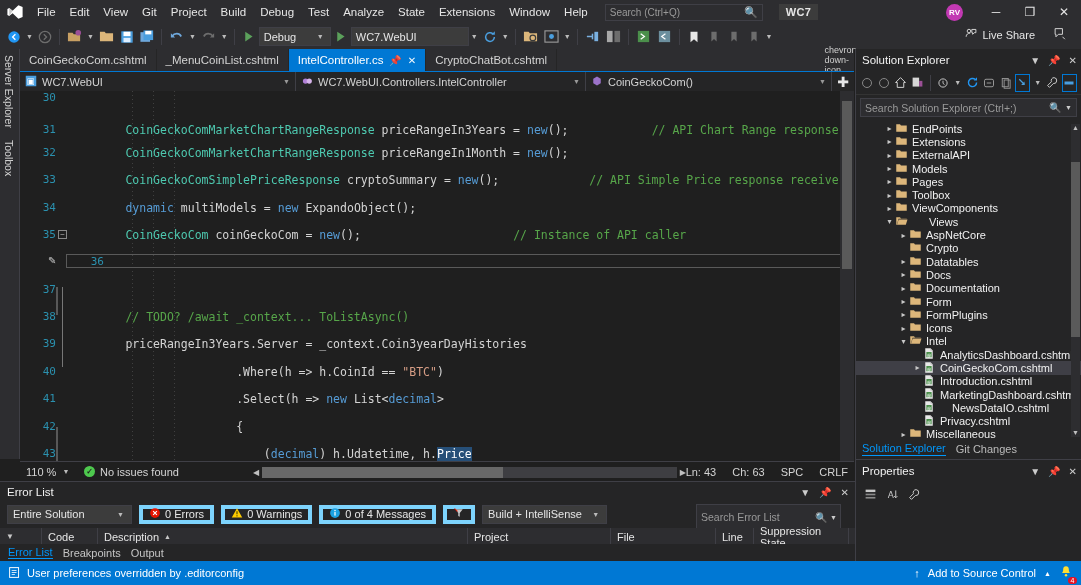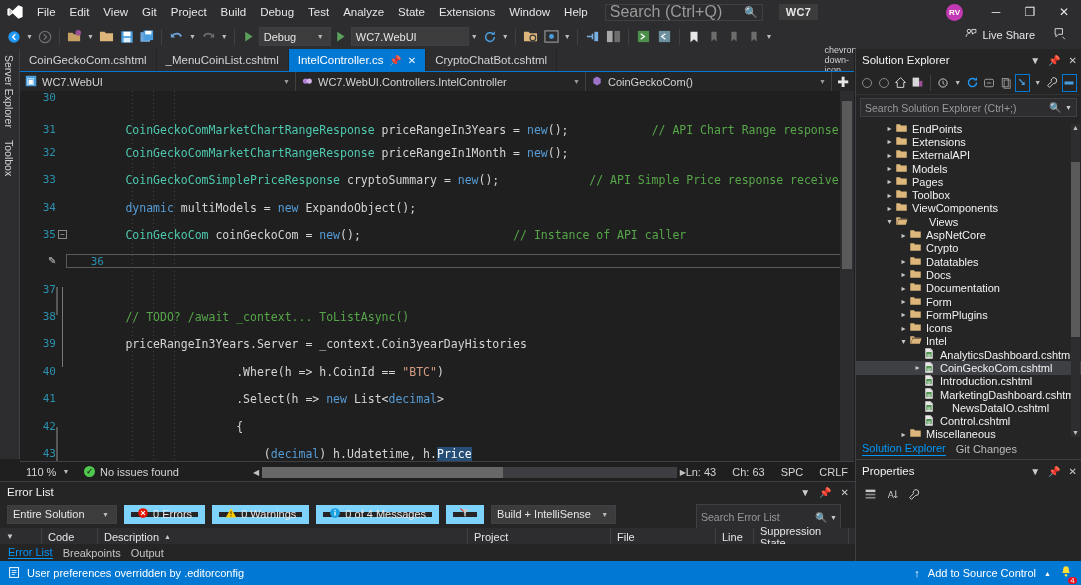--- a/index.html
+++ b/index.html
@@ -22,21 +22,21 @@
   .menu { display: flex; align-items: center; height: 24px; }
   .menu-item {
     padding: 0 7px; height: 24px; line-height: 24px; font-size: 11.5px;
     color: #e6e6e6; cursor: default; white-space: nowrap;
   }
   .search-box {
     width: 158px; height: 17px; background: #2d2d30; border: 1px solid #3f3f46;
     margin-left: 10px; display: flex; align-items: center; padding: 0 4px;
     position: relative;
   }
-  .search-box span.ph { color: #999; font-size: 16px; }
+  .search-box span.ph { color: #999; font-size: 10px; }
   .search-box .mag { position: absolute; right: 4px; top: 1px; color: #ccc; font-size: 11px; }
   .wc7-chip {
     margin-left: 16px; background: #3c3c3c; padding: 2px 7px; font-size: 11px;
     color: #e6e6e6; font-weight: bold; letter-spacing: .3px;
   }
   .titlebar-right {
     position: absolute; right: 0; top: 0; height: 24px; display: flex; align-items: center;
   }
   .avatar {
     width: 17px; height: 17px; border-radius: 50%; background: #c239b3;
@@ -224,21 +224,21 @@
   .el-title { height: 20px; display: flex; align-items: center; padding-left: 7px;
               font-size: 11.5px; color: #f1f1f1; position: relative; }
   .el-title .ctrls { position: absolute; right: 6px; display: flex; gap: 9px; color: #ccc; font-size: 10px; }
   .el-toolbar { height: 24px; display: flex; align-items: center; gap: 7px; padding-left: 7px; }
   .el-combo {
     height: 19px; background: #3c3c3c; border: 1px solid #3f3f46; display: flex;
     align-items: center; padding: 0 5px; color: #e6e6e6; font-size: 11px;
     justify-content: space-between;
   }
   .el-pill {
-    height: 19px; border: 7px solid #7dd3fc; display: flex; align-items: center;
+    height: 19px; border: 4px solid #7dd3fc; display: flex; align-items: center;
     gap: 4px; padding: 0 6px; font-size: 11px; color: #e6e6e6;
   }
   .el-pill .ic { font-size: 10px; }
   .elsearch {
     position: absolute; right: 14px; top: 22px; width: 145px; height: 26px;
     background: #2d2d30; border: 1px solid #3f3f46; display: flex; align-items: center;
     padding: 0 4px;
   }
   .elsearch span { color: #999; font-size: 10.5px; }
   .elsearch .mag { position: absolute; right: 12px; color: #ccc; font-size: 10px; }
@@ -847,21 +847,21 @@
           <span style="margin-left: 16px;">NewsDataIO.cshtml</span>
         </div>
         <div class="trow" style="padding-left: 56px;">
           <span class="tw"></span>
           <span class="fold-ic"><svg width="12" height="13" viewBox="0 0 16 16">
               <path d="M3 1h7l3 3v11H3z" fill="#e8e8e8"></path>
               <path d="M10 1l3 3h-3z" fill="#b5b5b5"></path>
               <rect x="4.5" y="6" width="7" height="7" fill="#4b8f4b"></rect>
               <text x="8" y="12" font-size="6" fill="#fff" text-anchor="middle" font-family="DejaVu Sans">@</text>
             </svg></span>
-          <span style="margin-left: 4px;">Control.cshtml</span>
+          <span style="margin-left: 4px;">Privacy.cshtml</span>
         </div>
         <div class="trow" style="padding-left: 42px;">
           <span class="tw">▸</span>
           <span class="fold-ic"><svg width="13" height="12" viewBox="0 0 16 16">
               <path d="M1 3h5l1.3 1.6H15V13H1z" fill="#dcb67a"></path>
             </svg></span>
           <span style="margin-left: 4px;">Miscellaneous</span>
         </div>
       </div>
     <div style="position:absolute;right:1px;top:75px;bottom:22px;width:9px;background:#2d2d30;">
@@ -909,21 +909,21 @@
   <div class="errlist">
     <div class="el-title">
       <span>Error List</span>
       <span class="ctrls">
         <span>▼</span>
         <span>📌</span>
         <span>✕</span>
       </span>
     </div>
     <div class="el-toolbar">
-      <div class="el-combo" style="width:110px">
+      <div class="el-combo" style="width:125px">
         <span>Entire Solution</span>
         <span class="tb-caret">▼</span>
       </div>
       <div class="el-pill">
         <span class="ic">
           <svg width="12" height="12" viewBox="0 0 16 16">
               <circle cx="8" cy="8" r="6.5" fill="#e51400"></circle>
               <path d="M5.5 5.5 10.5 10.5M10.5 5.5 5.5 10.5" stroke="#fff" stroke-width="1.5"></path>
             </svg>
         </span>

